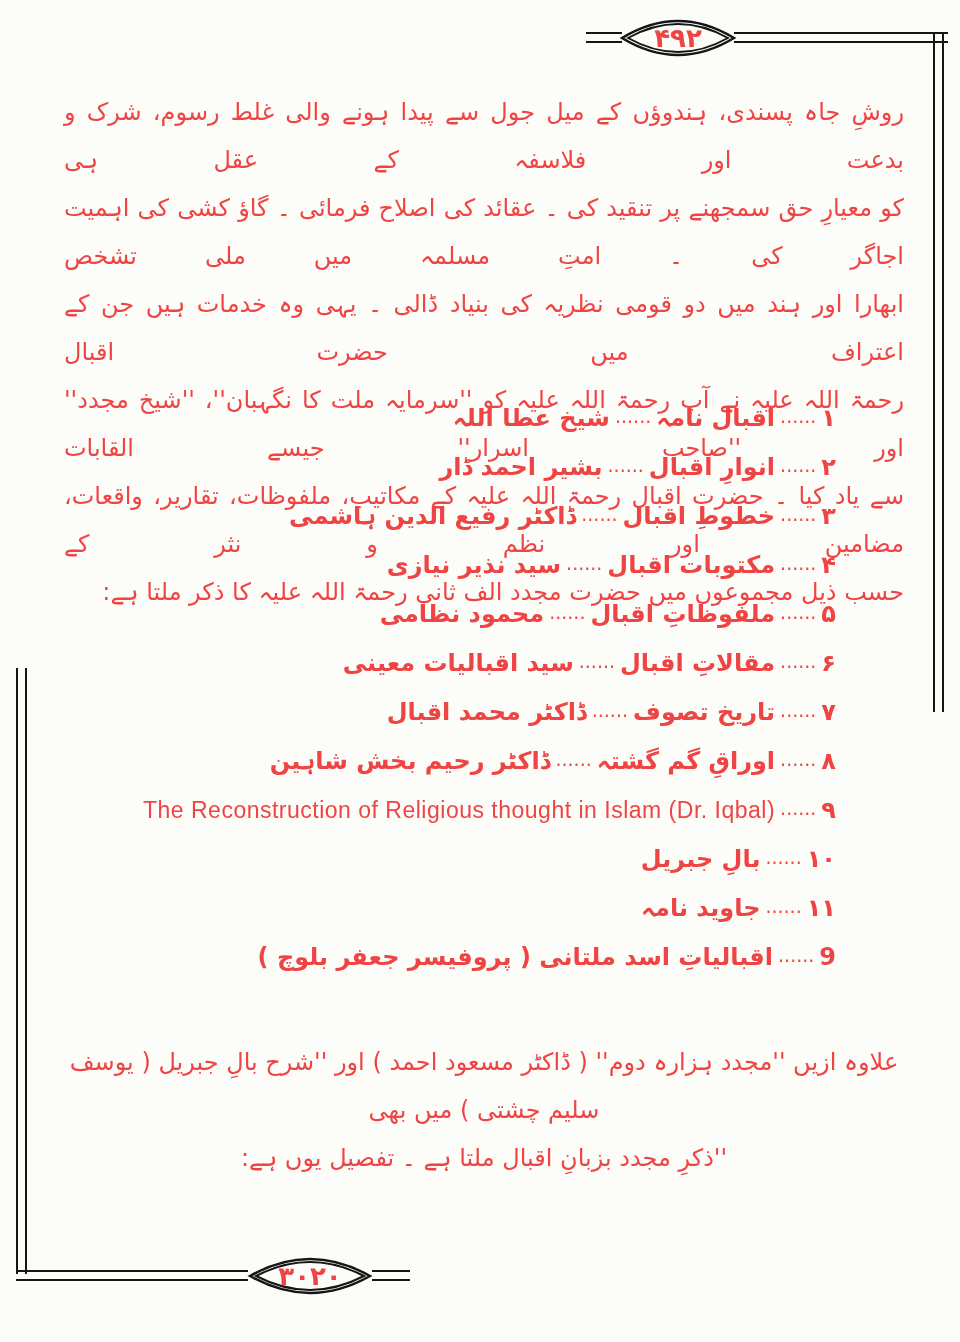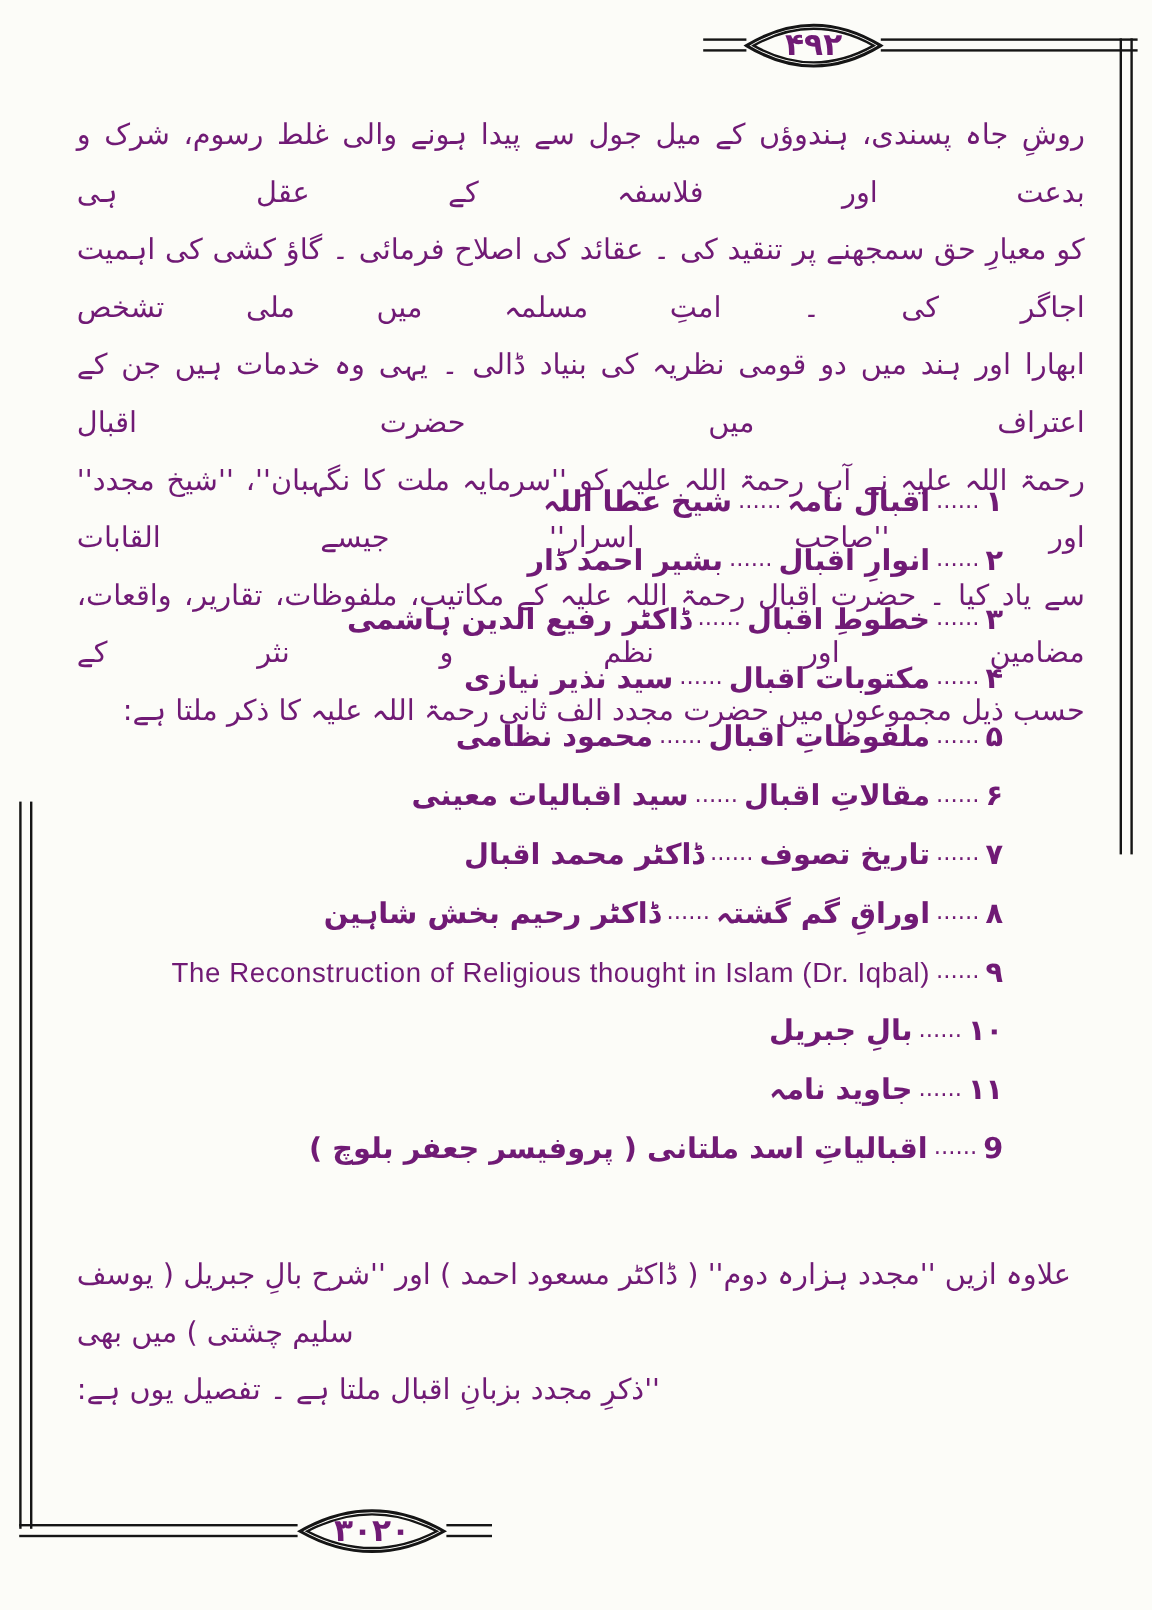--- a/index.html
+++ b/index.html
@@ -2,21 +2,21 @@
 <html lang="ur"><head>
 <meta charset="utf-8">
 <style>
   html,body{margin:0;padding:0;background:#d9d9d9;}
   .page{
     position:relative;
     width:960px;height:1342px;
     margin:0 auto;
     background:#fcfcf8;
     font-family:"DejaVu Sans",sans-serif;
-    color:#701a75;
+    color:#ef4444;
     overflow:hidden;
   }
   
   .dline-h{
     position:absolute;height:7px;
     border-top:2px solid #151515;border-bottom:2px solid #151515;
   }
   .dline-v{
     position:absolute;width:7px;
     border-left:2px solid #151515;border-right:2px solid #151515;
@@ -33,21 +33,21 @@
   
   .urdu-block{
     position:absolute;
     direction:rtl;
     font-size:24px;
     line-height:48px;
     text-align:right;
   }
   .intro .t-line{text-align:justify;text-align-last:justify;white-space:normal;}
   .intro .t-line:last-child{text-align:right;text-align-last:right;}
-  .closing .t-line{text-align:left;}
+  .closing .t-line{text-align:center;}
   .book-list{
     position:absolute;
     top:394px;right:124px;left:40px;
     direction:rtl;
     font-size:24px;
   }
   .book-item{
     height:49px;line-height:49px;
     white-space:nowrap;
     text-align:right;

